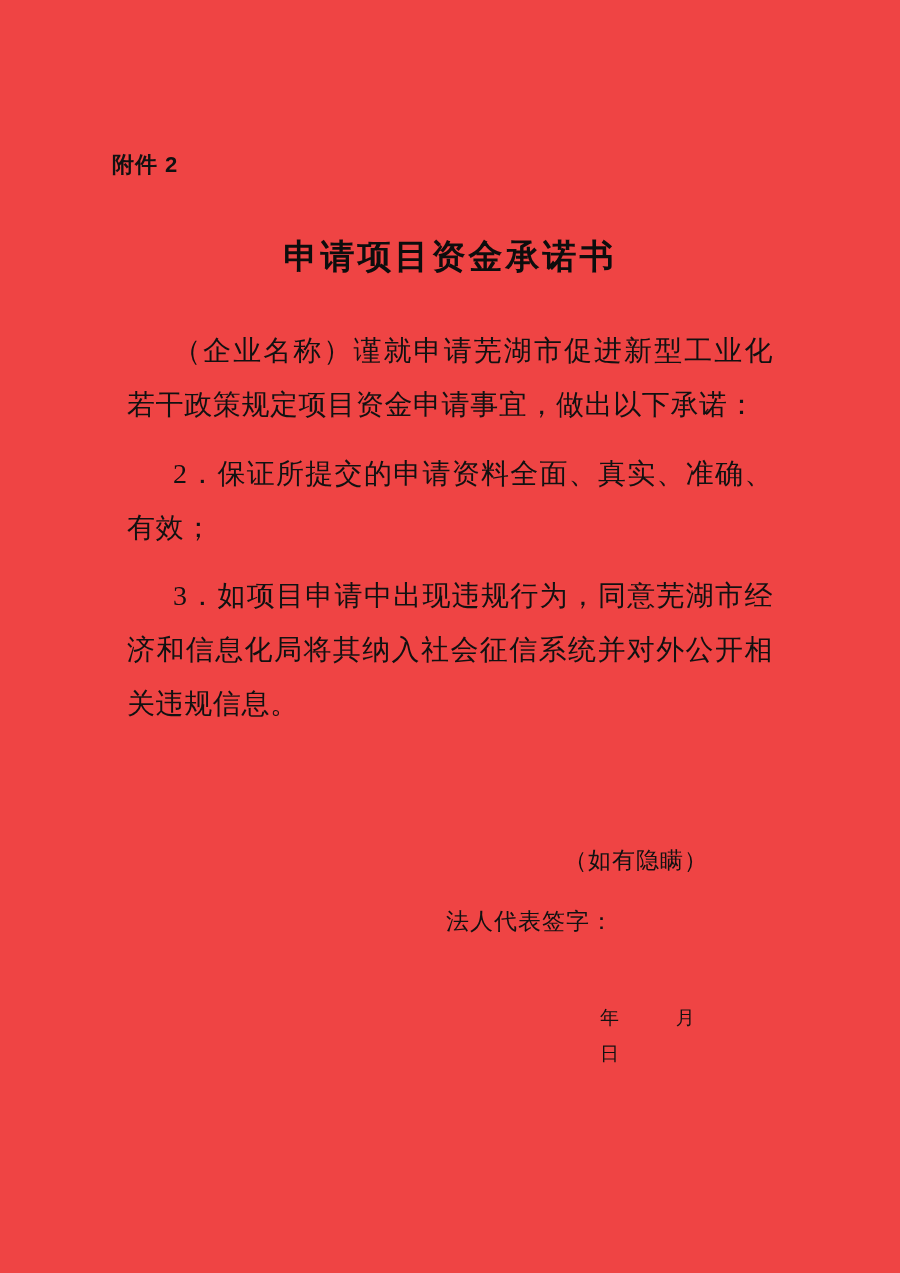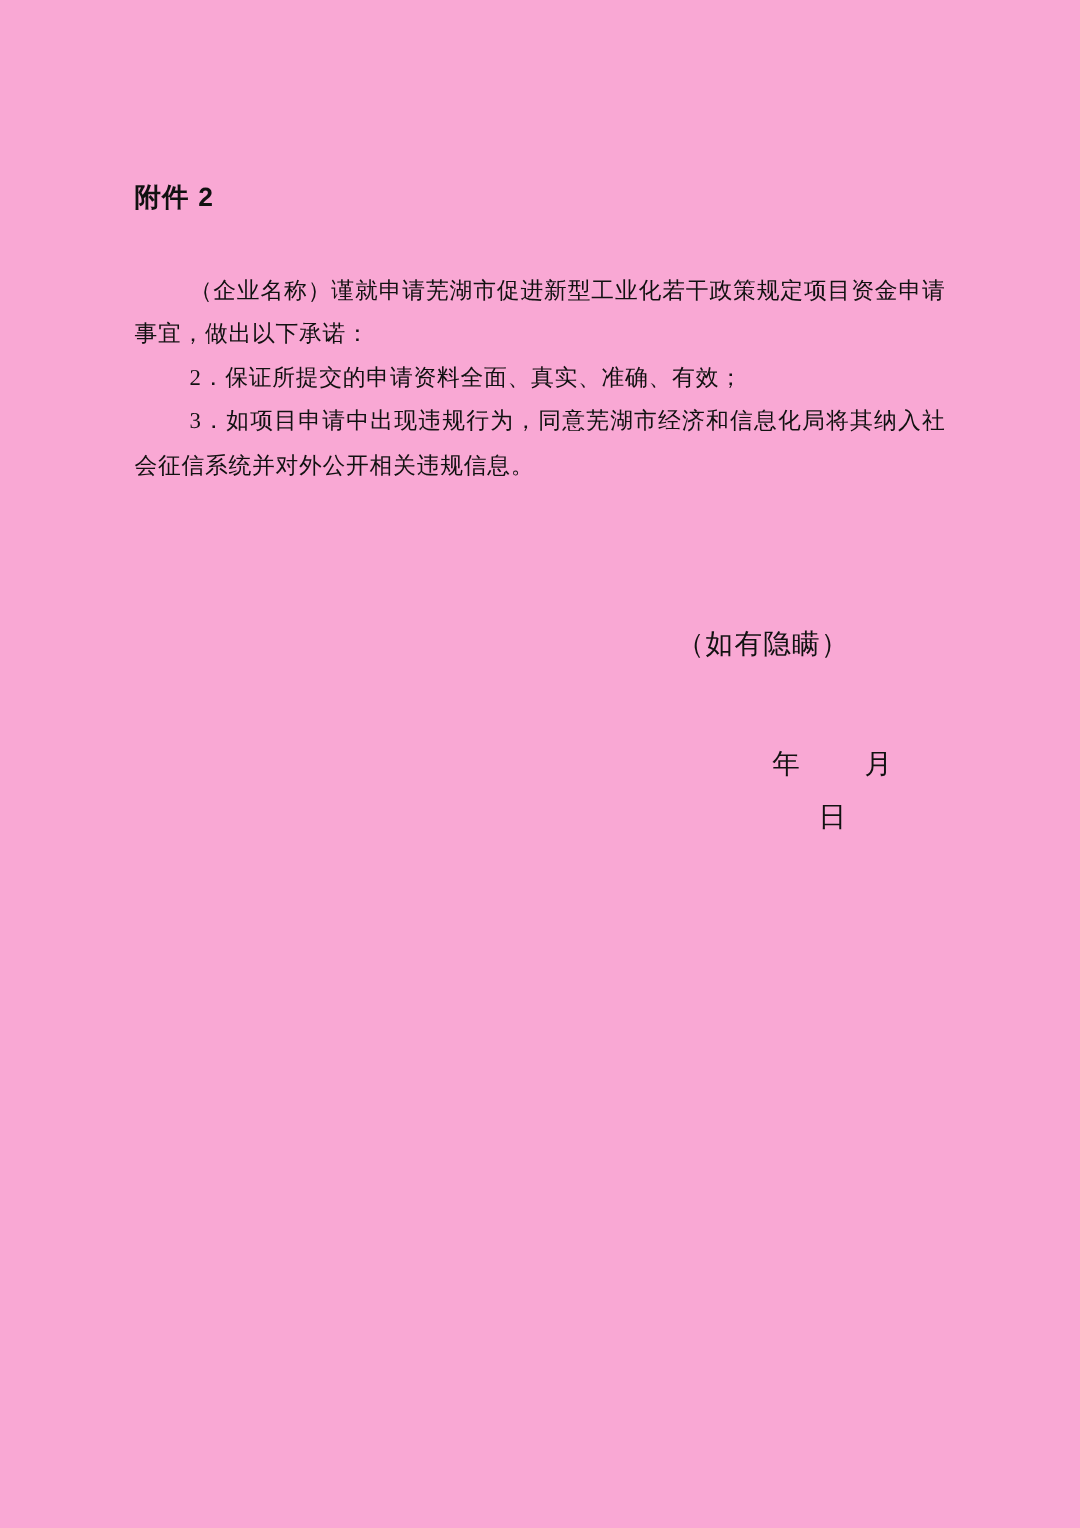--- a/index.html
+++ b/index.html
@@ -14,21 +14,21 @@
     font-family: "Liberation Serif", "DejaVu Serif", serif;
     color: #1a1a1a;
     overflow: hidden;
   }
   .page {
     position: absolute;
     top: 0;
     left: 0;
     width: 900px;
     height: 1273px;
-    background: #f9a8d4;
+    background: #ef4444;
   }
   .content {
     position: absolute;
     left: 112px;
     top: 150px;
     width: 676px;
   }
   .attachment-label {
     font-family: "Liberation Sans", "DejaVu Sans", sans-serif;
     font-weight: bold;
@@ -46,26 +46,26 @@
     letter-spacing: 3px;
     color: #0d0d0d;
     margin-top: 52px;
     margin-bottom: 0;
     line-height: 1.4;
   }
   .body-block {
     margin-top: 44px;
   }
   .para {
-    font-size: 19px;
+    font-size: 28px;
     line-height: 1.92;
     color: #111;
     letter-spacing: 0.6px;
     text-align: justify;
-    margin: 0;
+    margin: 15px;
   }
   .para.indent {
     text-indent: 46px;
   }
   .para.item {
     text-indent: 46px;
   }
   .sign-block {
     margin-top: 108px;
   }
@@ -78,27 +78,26 @@
   }
   .rep-line {
     font-size: 23px;
     letter-spacing: 1px;
     color: #111;
     padding-left: 334px;
     line-height: 1.9;
     margin-top: 18px;
   }
   .date-line {
-    font-size: 23px;
+    font-size: 19px;
     letter-spacing: 1px;
     color: #111;
     padding-left: 488px;
     margin-top: 56px;
     line-height: 1.9;
-    text-align: center;
   }
   .date-line span {
     display: inline-block;
     width: 70px;
   }
   .page-number {
     position: absolute;
     left: 0;
     right: 0;
     bottom: 108px;
@@ -110,33 +109,35 @@
   }
 </style>
 </head>
 <body>
 
 <div class="page">
   <div class="content">
 
     <div class="attachment-label">附件 2</div>
 
+    <div class="doc-title">申请项目资金承诺书</div>
 
     <div class="body-block">
       <p class="para indent">（企业名称）谨就申请芜湖市促进新型工业化若干政策规定项目资金申请事宜，做出以下承诺：</p>
 
       <p class="para item">2．保证所提交的申请资料全面、真实、准确、有效；</p>
 
 
       <p class="para item">3．如项目申请中出现违规行为，同意芜湖市经济和信息化局将其纳入社会征信系统并对外公开相关违规信息。</p>
     </div>
 
     <div class="sign-block">
       <div class="stamp-line">（如有隐瞒）</div>
 
+      <div class="rep-line">法人代表签字：</div>
 
       <div class="date-line">
         <span>年</span>
         <span>月</span>
         <span>日</span>
       </div>
     </div>
 
   </div>
 

